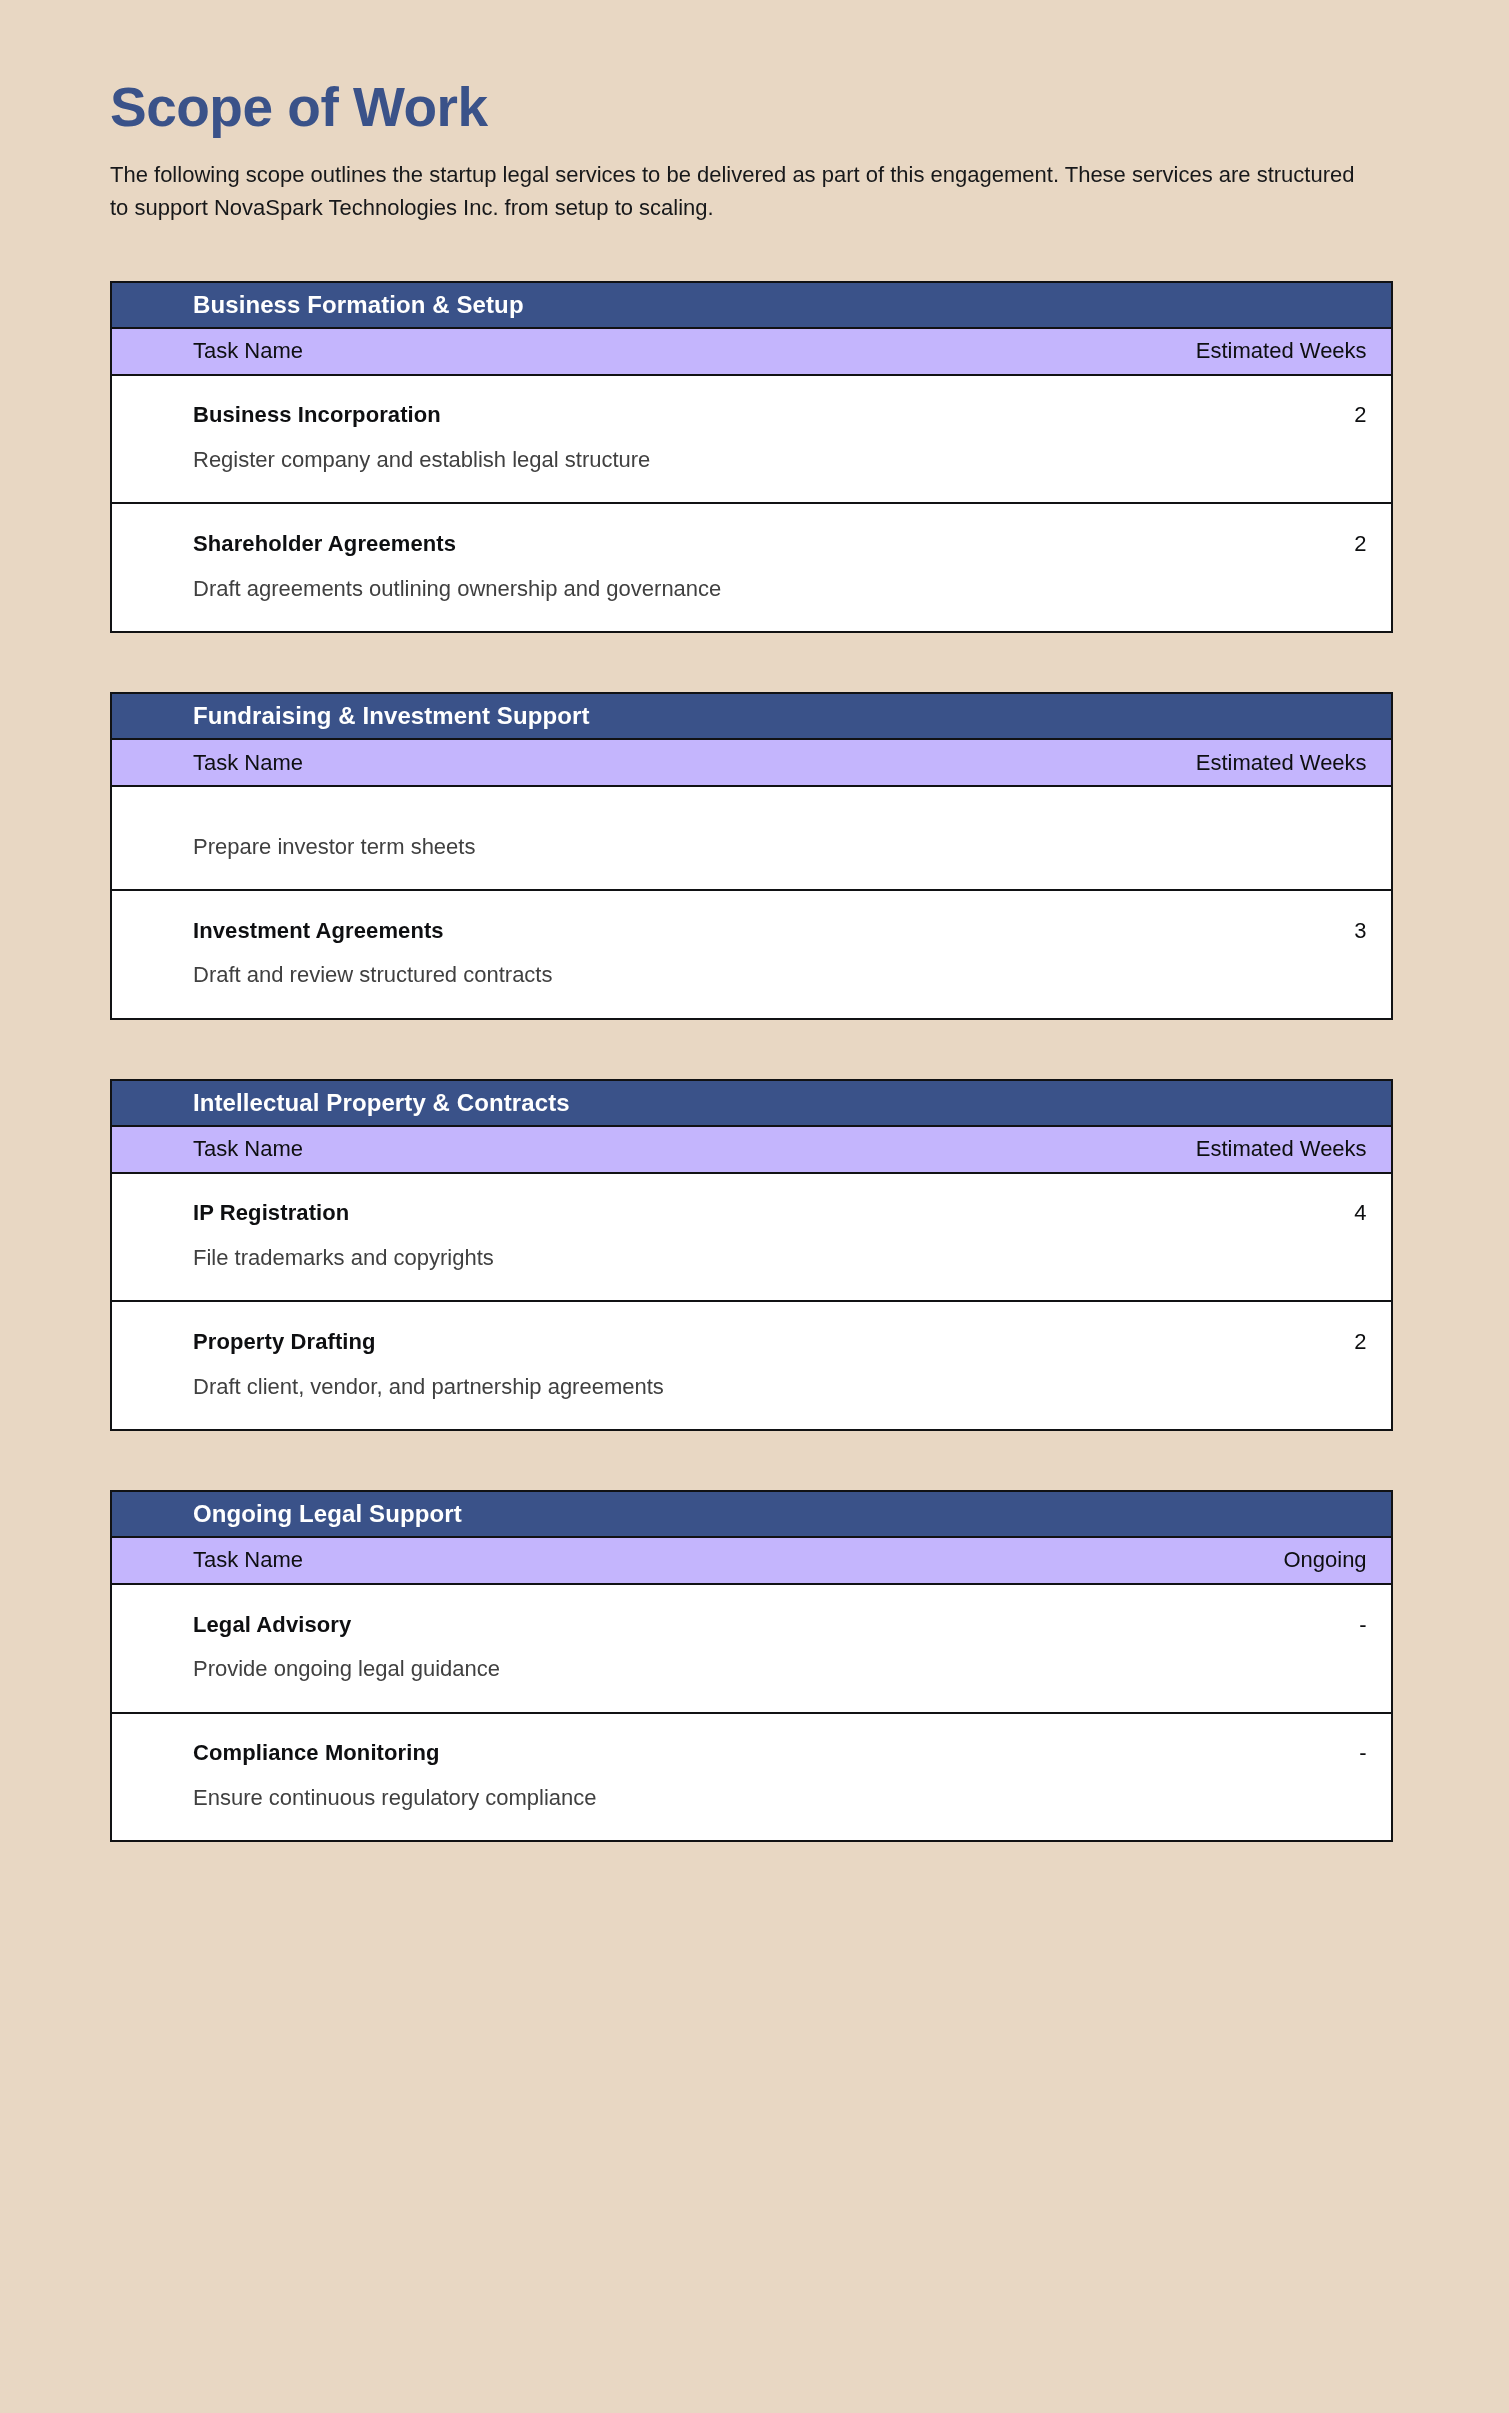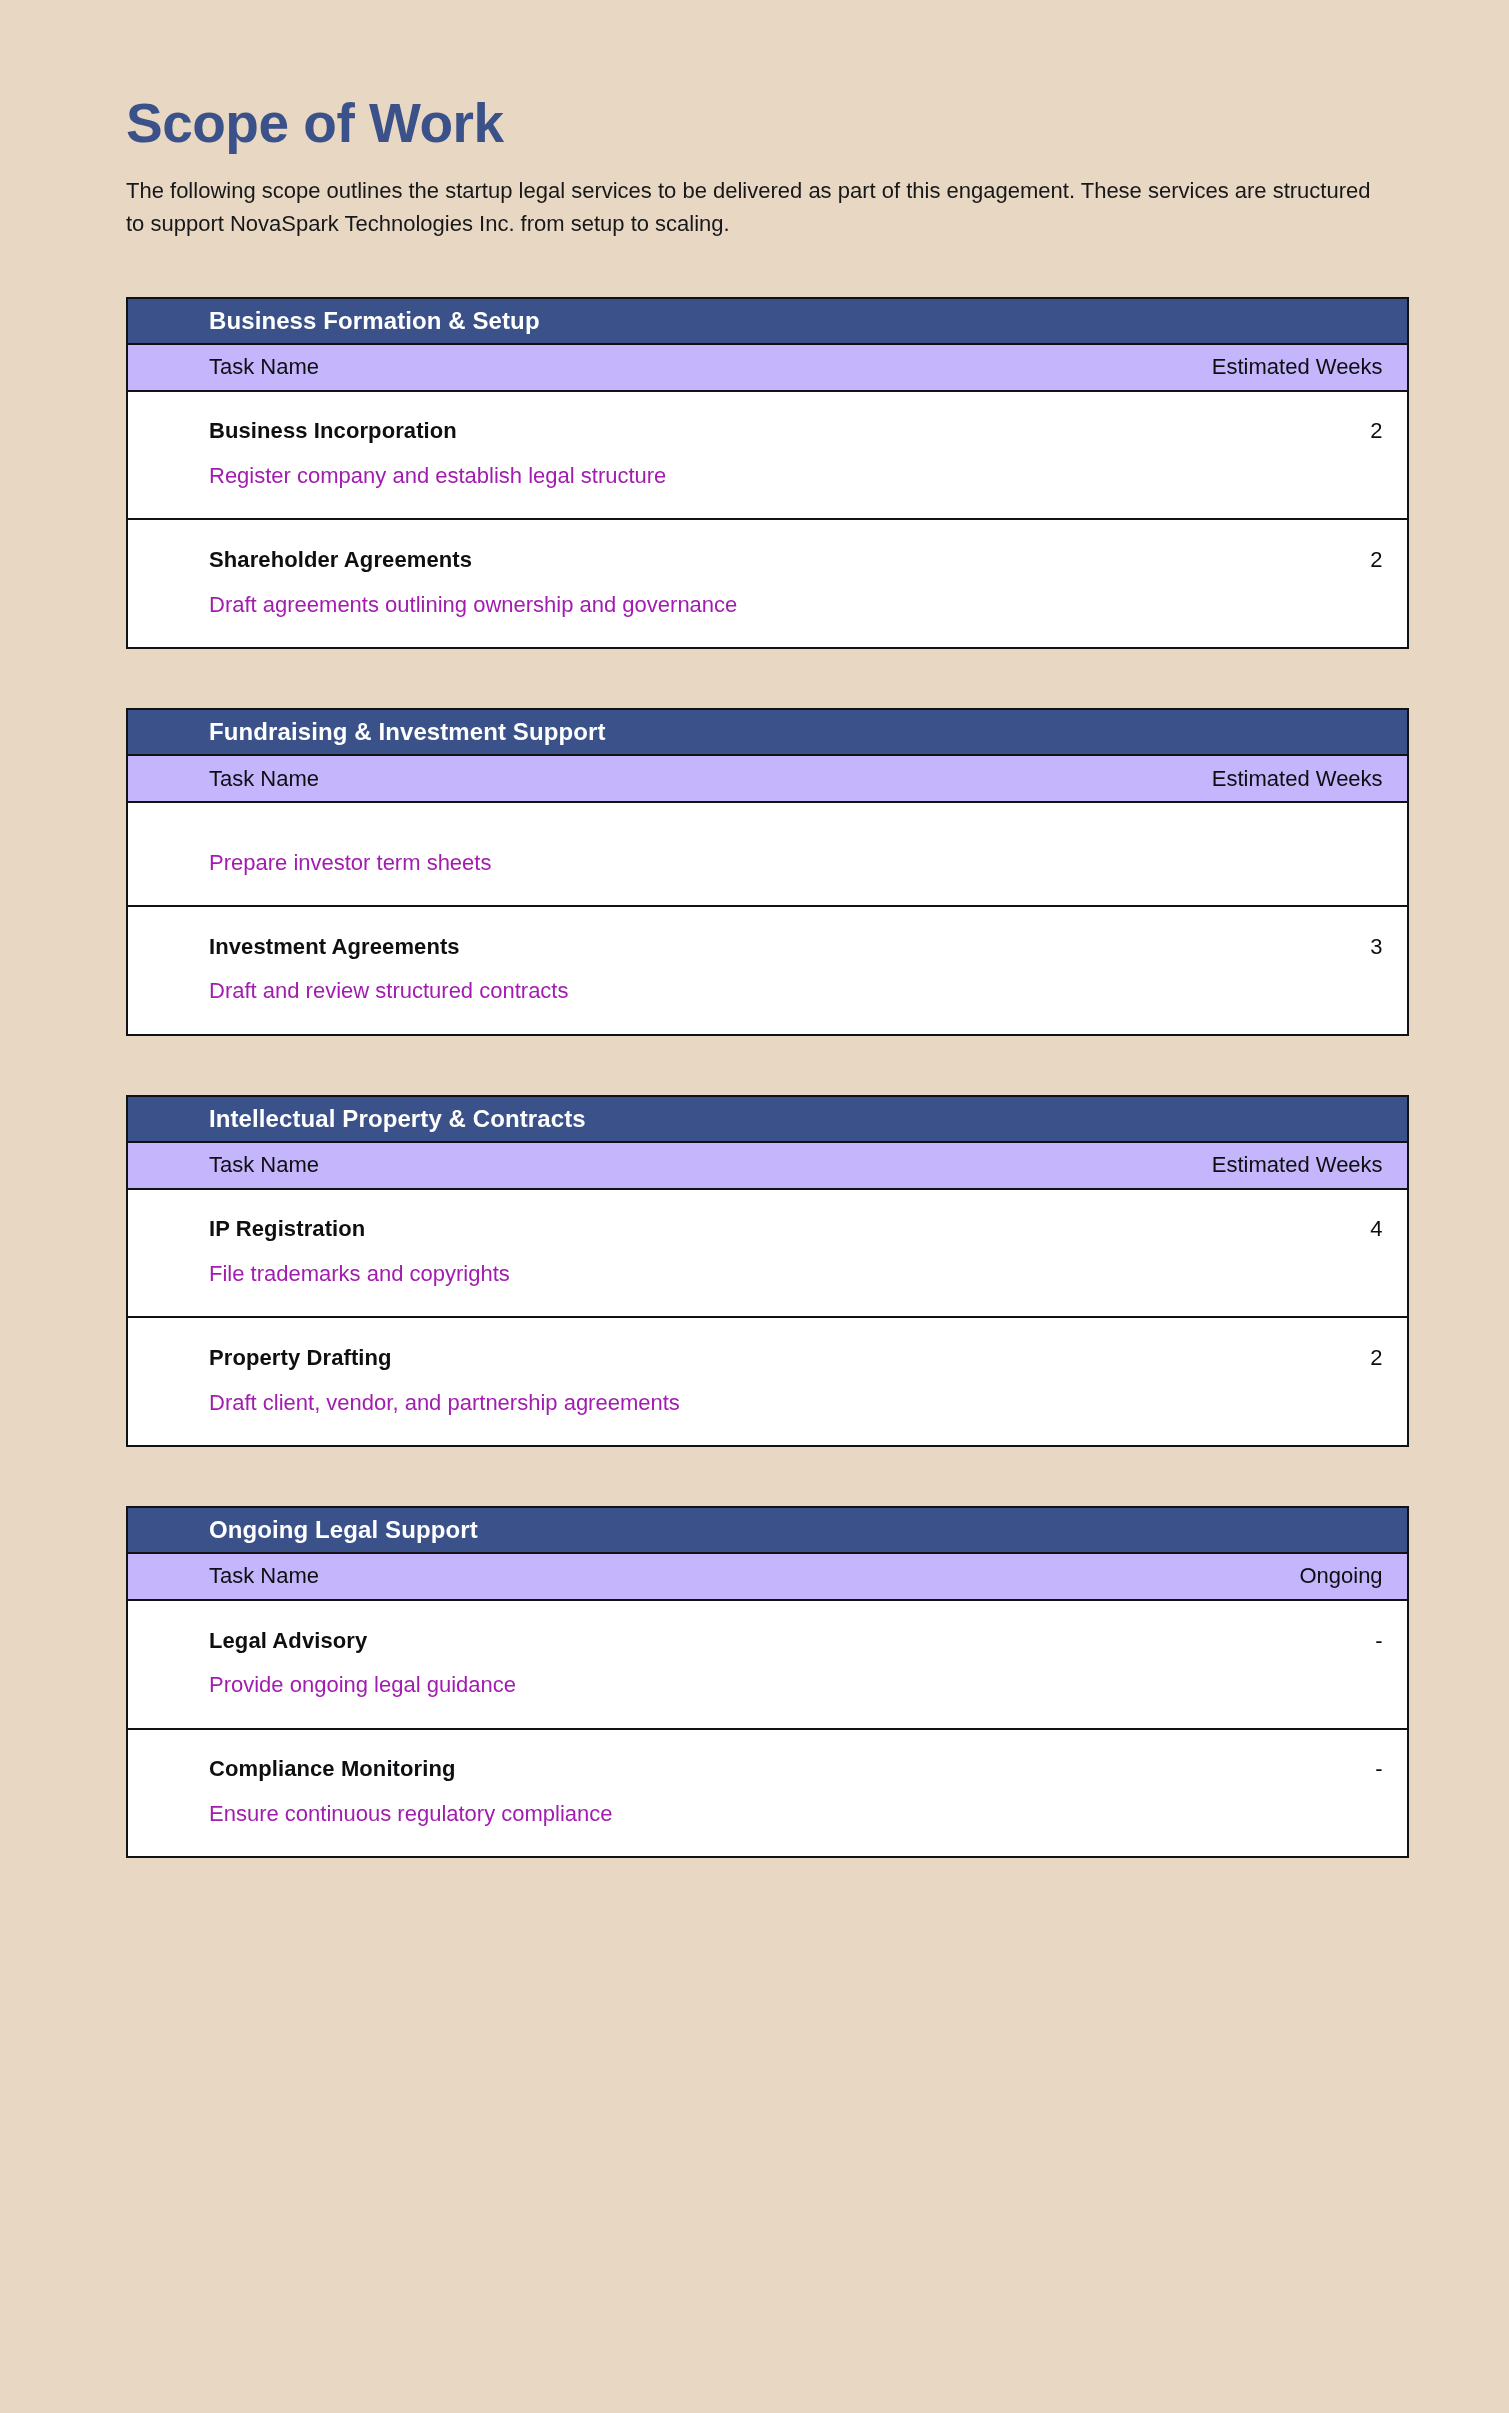--- a/index.html
+++ b/index.html
@@ -10,21 +10,21 @@
     width: 1510px;
     min-height: 2413px;
     background: #e8d7c3;
     font-family: "Liberation Sans", "DejaVu Sans", sans-serif;
     -webkit-font-smoothing: antialiased;
   }
 
   .page {
     width: 1510px;
     min-height: 2413px;
-    padding: 16px;
+    padding: 0;
     position: relative;
   }
 
   .content {
     padding: 80px 110px 0 110px;
   }
 
   
   .page-title {
     font-size: 55px;
@@ -118,21 +118,21 @@
     line-height: 1.12;
     white-space: nowrap;
     text-align: right;
     min-width: 21px;
   }
 
   .task-desc {
     margin-top: 19px;
     font-size: 22px;
     font-weight: 400;
-    color: #a21caf;
+    color: #404040;
     line-height: 1.2;
   }
 </style>
 </head>
 <body>
 
 <div class="page">
   <div class="content">
 
     <h1 class="page-title">Scope of Work</h1>

